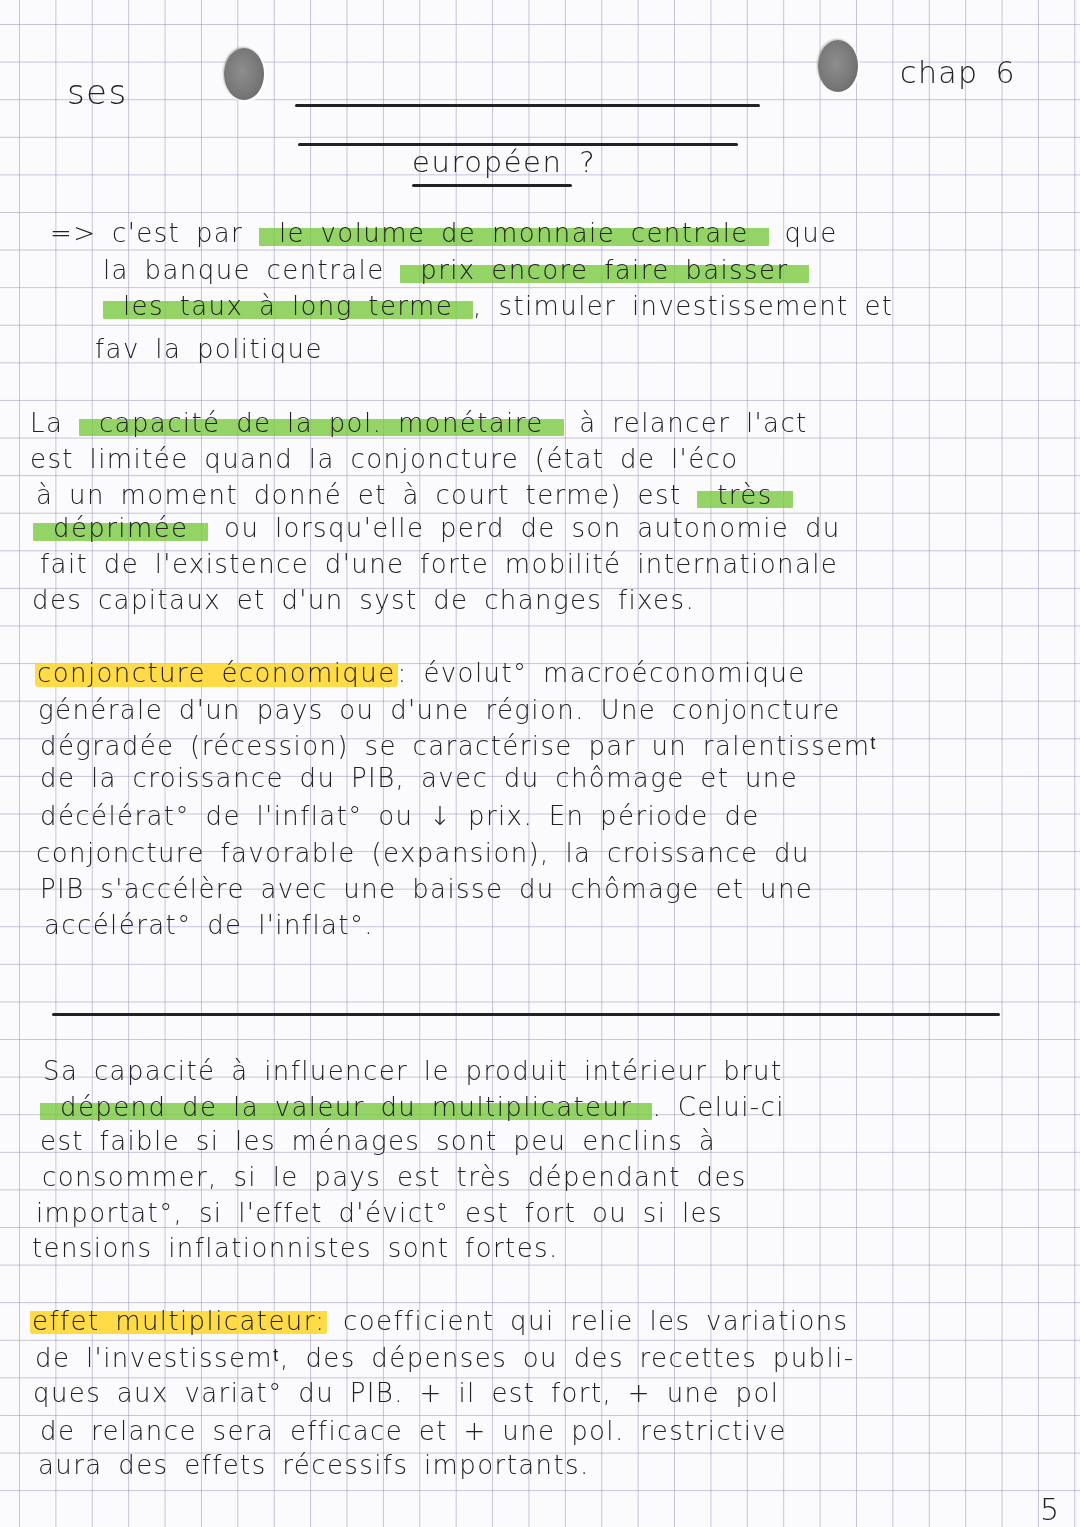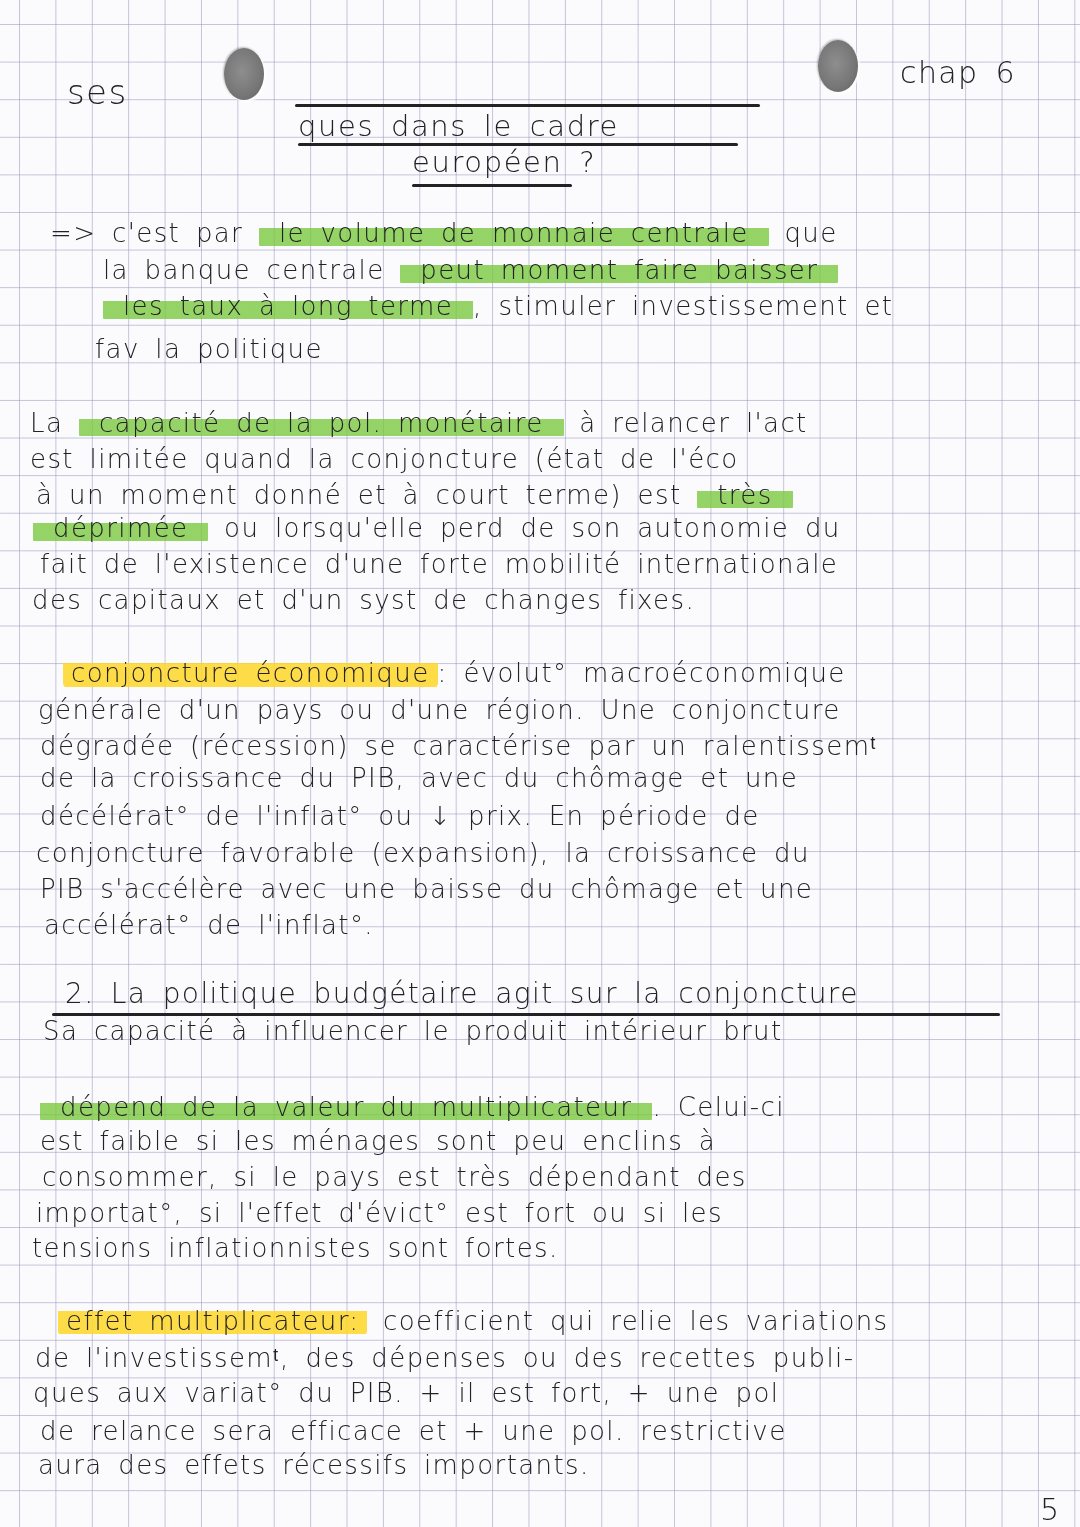--- a/index.html
+++ b/index.html
@@ -31,22 +31,21 @@
     transform-origin: left center;
   }
   .hl-green {
     background: linear-gradient(to bottom, transparent 35%, rgba(120,200,60,0.78) 35%, rgba(120,200,60,0.78) 92%, transparent 92%);
     border-radius: 4px;
     padding: 0 20px;
   }
   .hl-yellow {
     background: linear-gradient(to bottom, transparent 18%, rgba(255,214,40,0.85) 18%, rgba(255,214,40,0.85) 95%, transparent 95%);
     border-radius: 5px;
-    padding: 0 8px;
-    margin-left: 28px;
+    padding: 0 2px;
   }
   .hole {
     position: absolute;
     width: 40px;
     height: 52px;
     border-radius: 50%;
     background: radial-gradient(ellipse at 45% 45%, #8e8e8e 0%, #767676 60%, #5d5d5d 100%);
     box-shadow: 2px 2px 2px rgba(255,255,255,0.9), -1px -1px 2px rgba(0,0,0,0.25);
   }
   .underline {
@@ -64,31 +63,30 @@
 
 <div class="page">
 
   <div class="hole" style="left:224px; top:48px;"></div>
   <div class="hole" style="left:818px; top:40px;"></div>
 
   <div class="hand" style="left:67px; top:75px; font-size:34px;">ses</div>
   <div class="hand" style="left:900px; top:58px; font-size:30px;">chap 6</div>
 
   <div class="underline" style="left:295px; top:104px; width:465px;"></div>
-  <div class="hand title-line" style="left:298px; top:112px;">ques dans le cadre</div>
   <div class="underline" style="left:298px; top:143px; width:440px;"></div>
   <div class="hand title-line" style="left:412px; top:148px;">européen ?</div>
   <div class="underline" style="left:412px; top:184px; width:160px;"></div>
 
   <div>
     <div class="hand" style="left:50px; top:220px;">
       <span>=&gt; c'est par </span><span class="hl-green">le volume de monnaie centrale</span><span> que</span>
     </div>
     <div class="hand" style="left:103px; top:257px;">
-      <span>la banque centrale </span><span class="hl-green">peut moment faire baisser</span>
+      <span>la banque centrale </span><span class="hl-green">prix encore faire baisser</span>
     </div>
     <div class="hand" style="left:103px; top:293px;">
       <span class="hl-green">les taux à long terme</span><span>, stimuler investissement et</span>
     </div>
     <div class="hand" style="left:95px; top:336px;">fav la politique</div>
   </div>
 
   <div>
     <div class="hand" style="left:30px; top:410px;">
       <span>La </span><span class="hl-green">capacité de la pol. monétaire</span><span> à relancer l'act</span>
@@ -110,25 +108,24 @@
     </div>
     <div class="hand" style="left:38px; top:697px;">générale d'un pays ou d'une région. Une conjoncture</div>
     <div class="hand" style="left:40px; top:733px;">dégradée (récession) se caractérise par un ralentissemᵗ</div>
     <div class="hand" style="left:40px; top:765px;">de la croissance du PIB, avec du chômage et une</div>
     <div class="hand" style="left:40px; top:803px;">décélérat° de l'inflat° ou ↓ prix. En période de</div>
     <div class="hand" style="left:36px; top:840px;text-align:center;">conjoncture favorable (expansion), la croissance du</div>
     <div class="hand" style="left:40px; top:876px;">PIB s'accélère avec une baisse du chômage et une</div>
     <div class="hand" style="left:44px; top:912px;">accélérat° de l'inflat°.</div>
   </div>
 
-  <div class="hand section-title" style="left:65px; top:980px;">2. La politique budgétaire agit sur la conjoncture</div>
   <div class="underline" style="left:52px; top:1013px; width:948px;"></div>
 
   <div>
-    <div class="hand" style="left:43px; top:1018px;">Sa capacité à influencer le produit intérieur brut</div>
+    <div class="hand" style="left:43px; top:1058px;">Sa capacité à influencer le produit intérieur brut</div>
     <div class="hand" style="left:40px; top:1094px;">
       <span class="hl-green">dépend de la valeur du multiplicateur</span><span>. Celui-ci</span>
     </div>
     <div class="hand" style="left:40px; top:1128px;">est faible si les ménages sont peu enclins à</div>
     <div class="hand" style="left:42px; top:1164px;">consommer, si le pays est très dépendant des</div>
     <div class="hand" style="left:36px; top:1200px;">importat°, si l'effet d'évict° est fort ou si les</div>
     <div class="hand" style="left:32px; top:1235px;">tensions inflationnistes sont fortes.</div>
   </div>
 
   <div>

